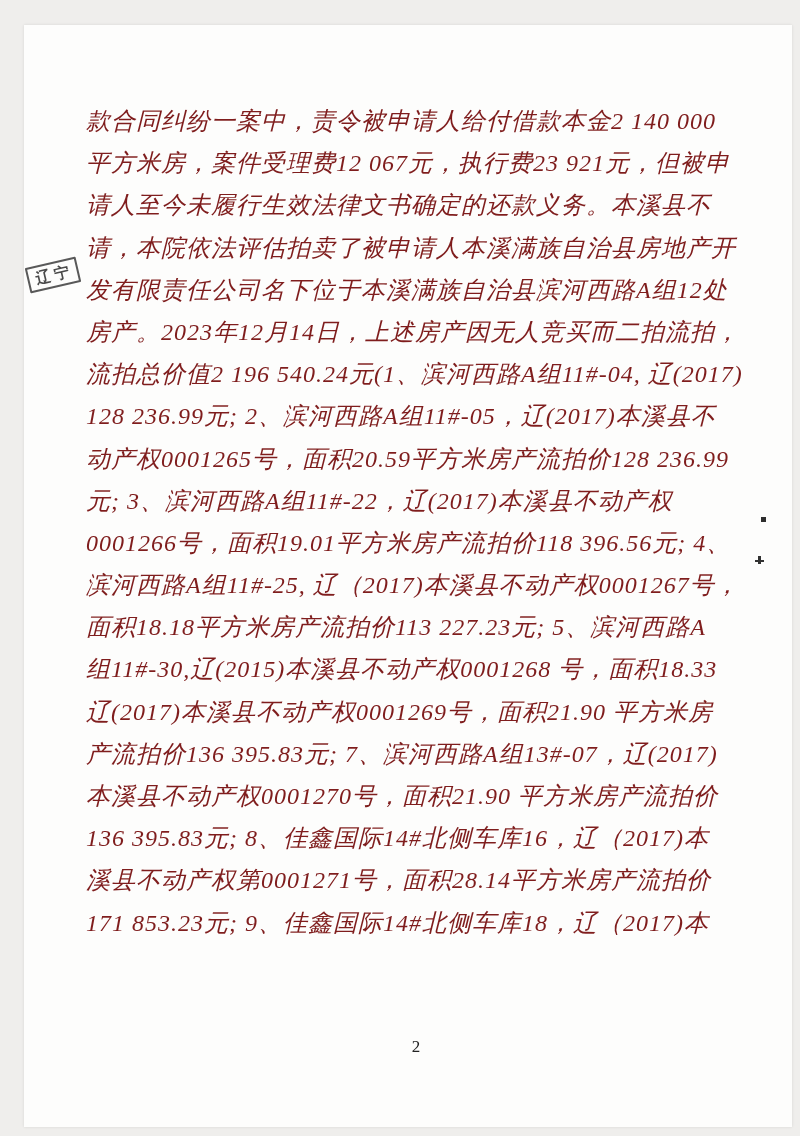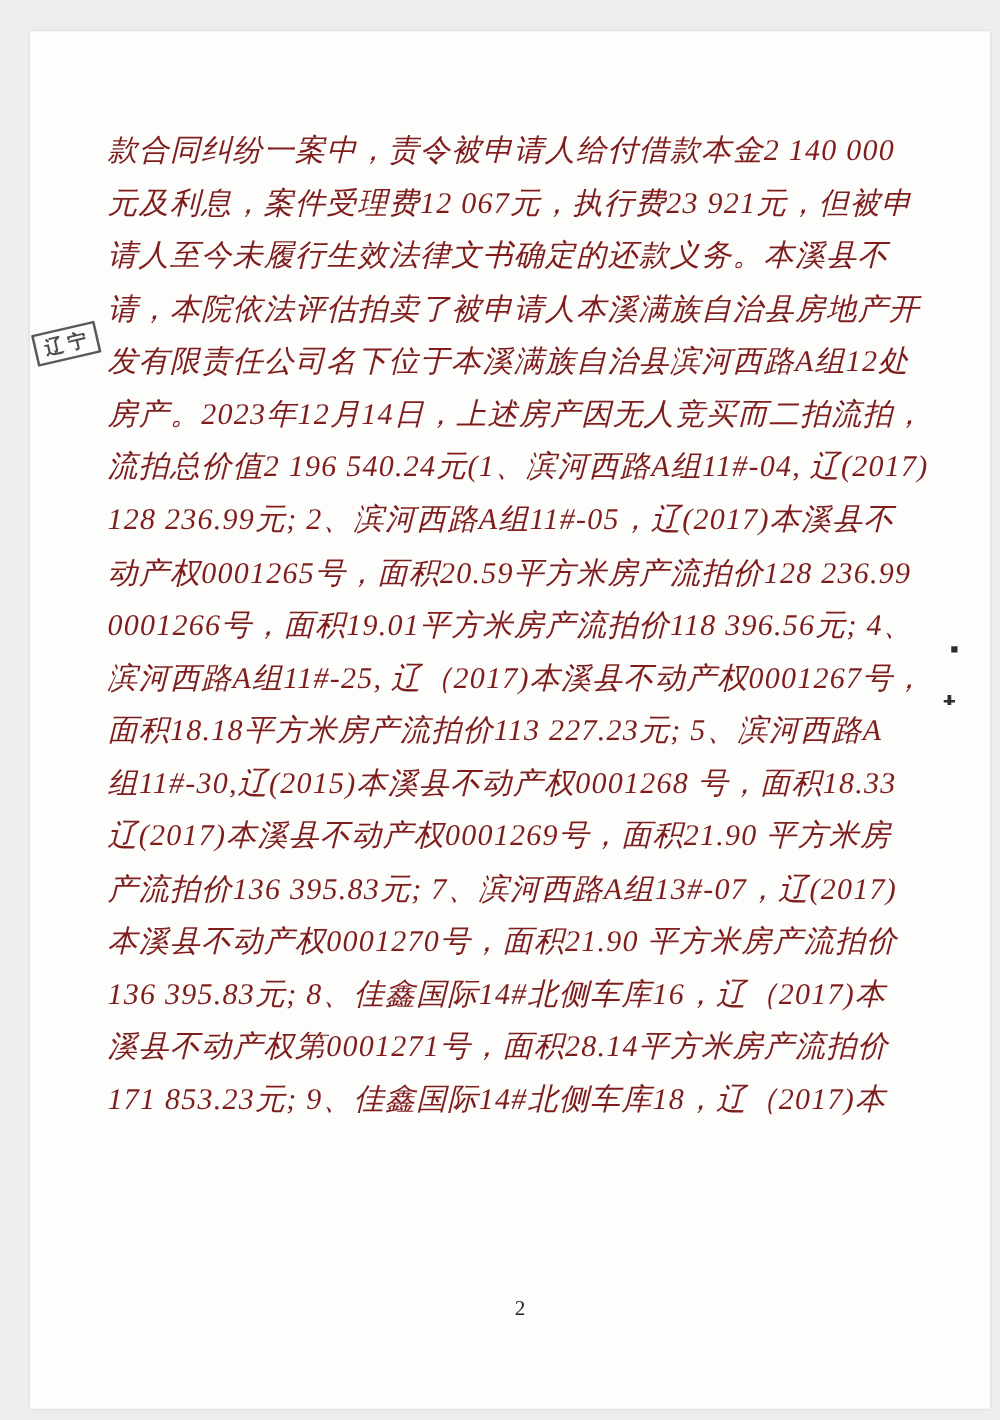--- a/index.html
+++ b/index.html
@@ -104,28 +104,29 @@
 </style>
 </head>
 <body>
 
 <div class="page">
 
   <div class="stamp">辽宁</div>
 
   <div class="textblock">
     <div class="line">款合同纠纷一案中，责令被申请人给付借款本金2 140 000</div>
-    <div class="line">元及利息，案件受理费12 067元，执行费23 921元，但被申</div>
+    <div class="line">平方米房，案件受理费12 067元，执行费23 921元，但被申</div>
     <div class="line">请人至今未履行生效法律文书确定的还款义务。本溪县不</div>
     <div class="line">请，本院依法评估拍卖了被申请人本溪满族自治县房地产开</div>
     <div class="line">发有限责任公司名下位于本溪满族自治县滨河西路A组12处</div>
     <div class="line">房产。2023年12月14日，上述房产因无人竞买而二拍流拍，</div>
     <div class="line">流拍总价值2 196 540.24元(1、滨河西路A组11#-04, 辽(2017)</div>
     <div class="line">128 236.99元; 2、滨河西路A组11#-05，辽(2017)本溪县不</div>
     <div class="line">动产权0001265号，面积20.59平方米房产流拍价128 236.99</div>
+    <div class="line">元; 3、滨河西路A组11#-22，辽(2017)本溪县不动产权</div>
     <div class="line">0001266号，面积19.01平方米房产流拍价118 396.56元; 4、</div>
     <div class="line">滨河西路A组11#-25, 辽（2017)本溪县不动产权0001267号，</div>
     <div class="line">面积18.18平方米房产流拍价113 227.23元; 5、滨河西路A</div>
     <div class="line">组11#-30,辽(2015)本溪县不动产权0001268 号，面积18.33</div>
     <div class="line">辽(2017)本溪县不动产权0001269号，面积21.90 平方米房</div>
     <div class="line">产流拍价136 395.83元; 7、滨河西路A组13#-07，辽(2017)</div>
     <div class="line">本溪县不动产权0001270号，面积21.90 平方米房产流拍价</div>
     <div class="line">136 395.83元; 8、佳鑫国际14#北侧车库16，辽（2017)本</div>
     <div class="line">溪县不动产权第0001271号，面积28.14平方米房产流拍价</div>
     <div class="line">171 853.23元; 9、佳鑫国际14#北侧车库18，辽（2017)本</div>

